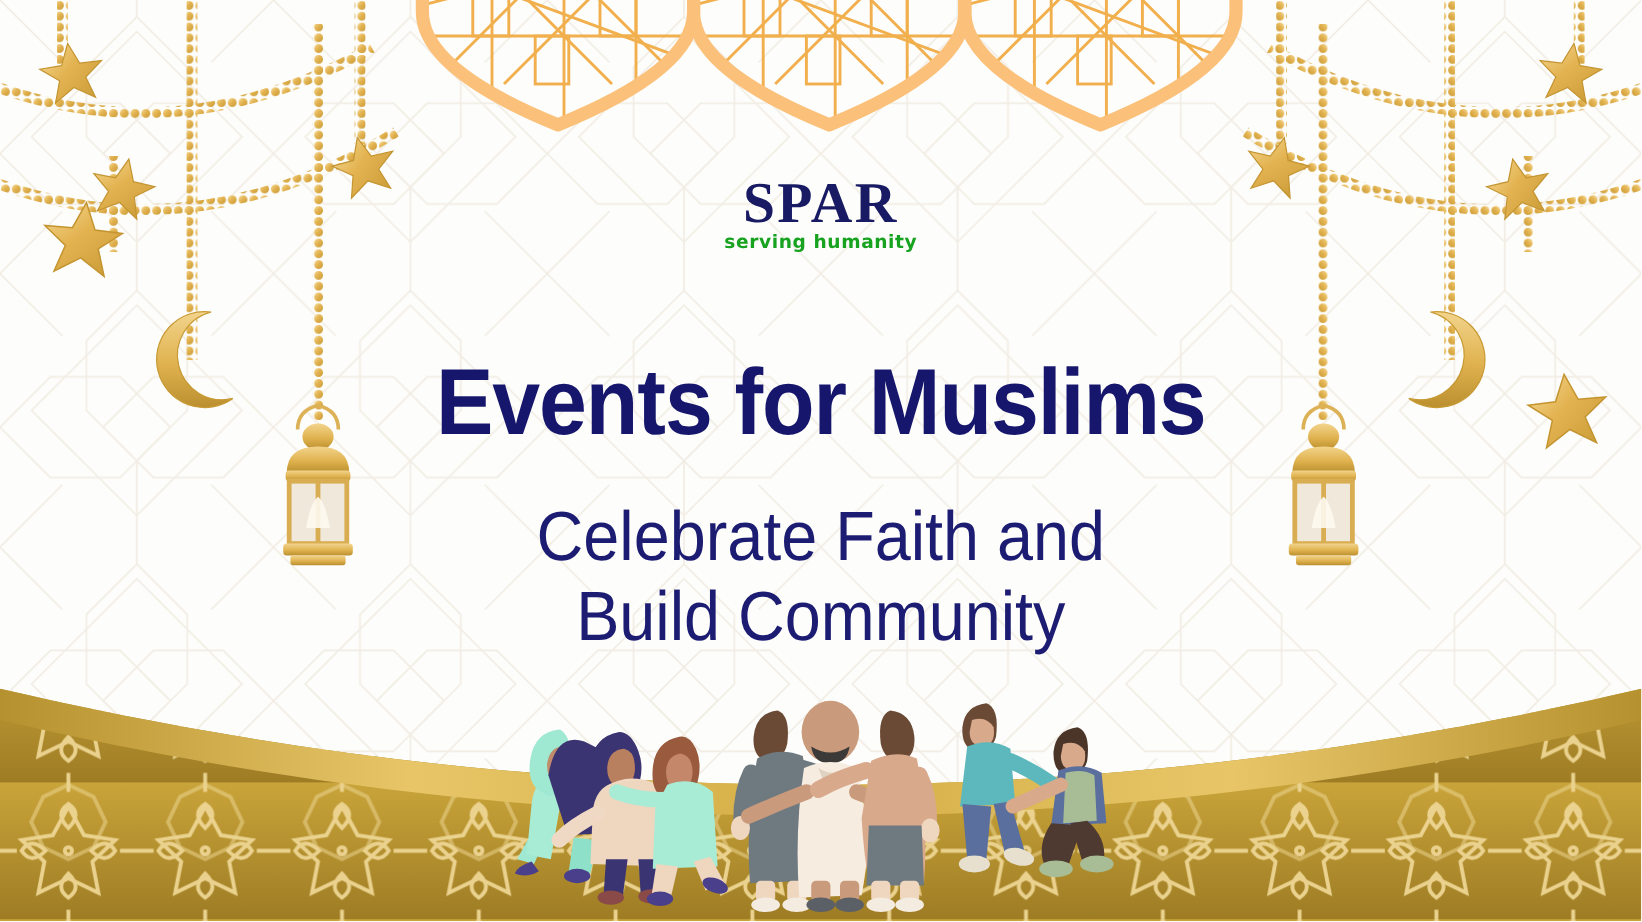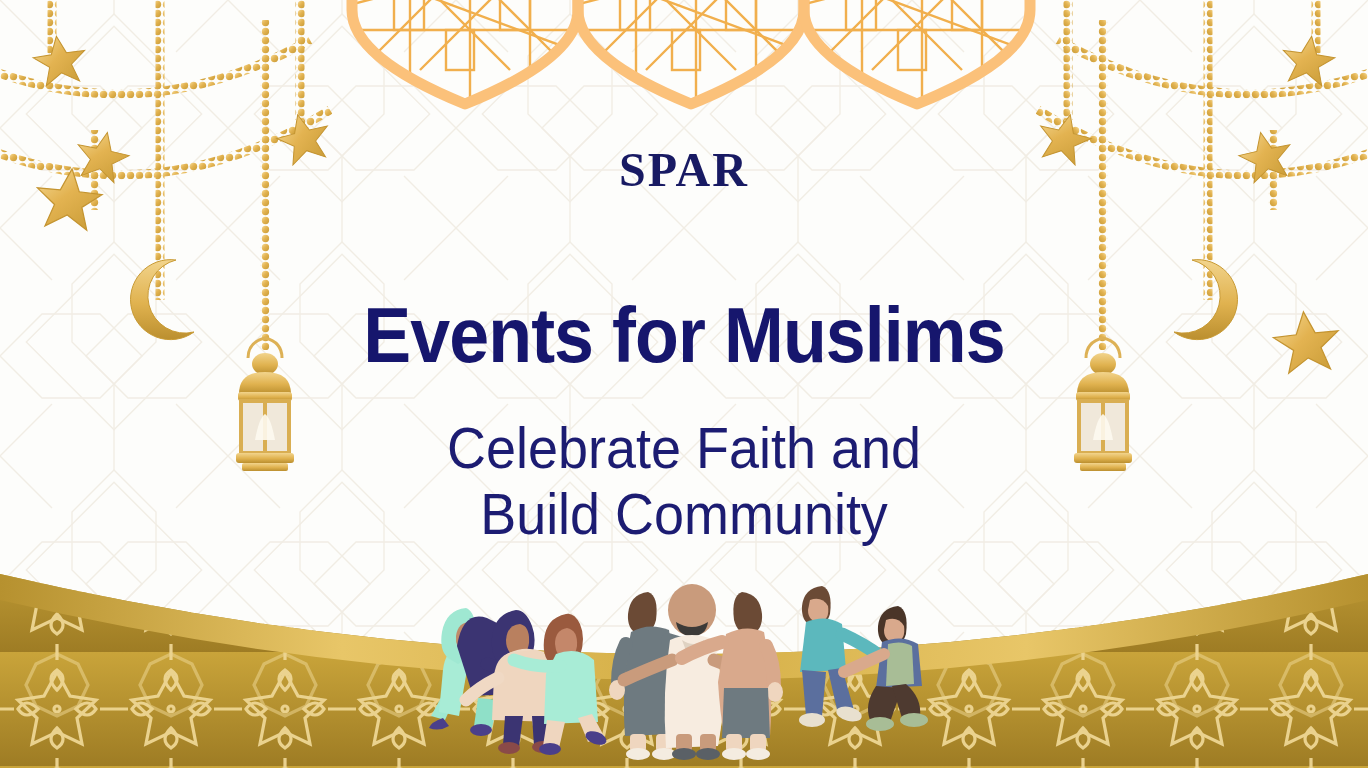--- a/index.html
+++ b/index.html
@@ -223,20 +223,21 @@
     <g transform="translate(1198,300) scale(-1,1)">
         <use href="#moon"></use>
       </g>
     <g transform="translate(1103,400)">
         <use href="#lantern"></use>
       </g>
   </svg>
 
   <div class="logo">
     <span class="logo-main">SPAR</span>
+    <span class="logo-sub">serving humanity</span>
   </div>
 
   <div class="headline">Events for Muslims</div>
 
   <div class="subhead">
     <div>Celebrate Faith and</div>
     <div>Build Community</div>
   </div>
 
   <svg class="bottom-band" width="1368" height="230" viewBox="0 0 1368 230">

